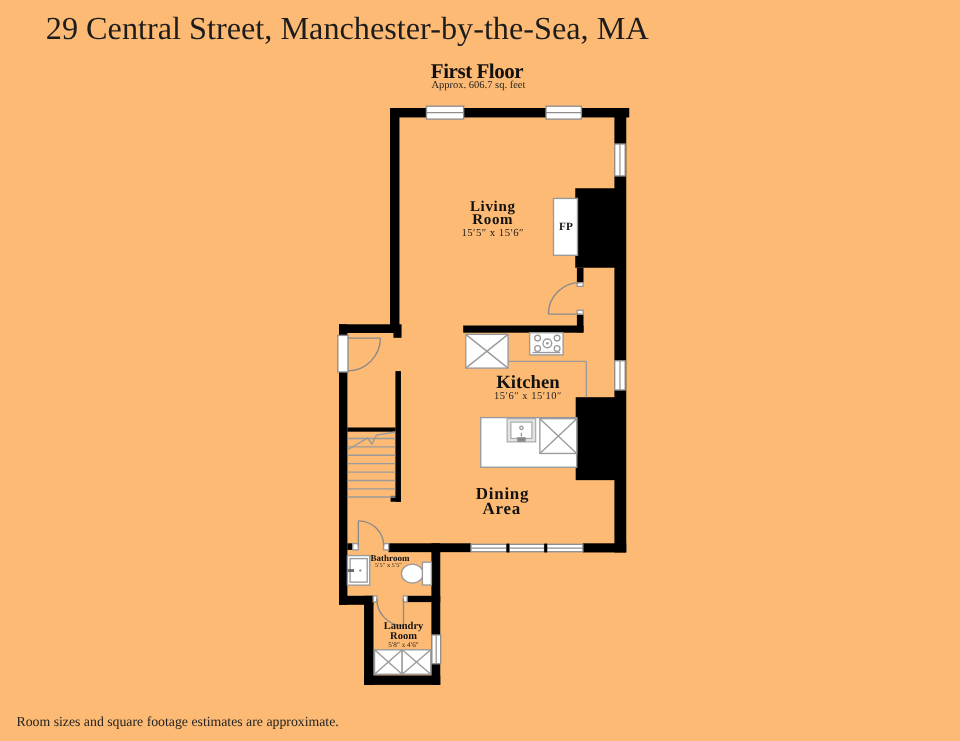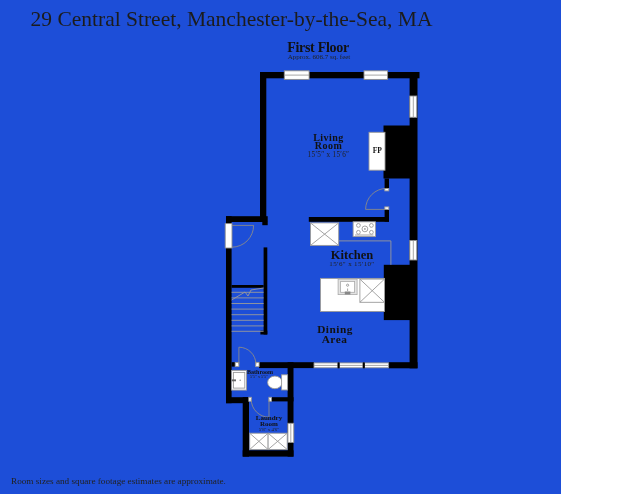--- a/index.html
+++ b/index.html
@@ -1,16 +1,16 @@
 <!DOCTYPE html>
 <html><head>
 <meta charset="utf-8">
 <style>
   html,body{margin:0;padding:0;background:#fff;}
-  #page{position:relative;width:561px;height:494px;background:#1d4ed8;overflow:hidden;transform:translateZ(0);
+  #page{position:relative;width:640px;height:494px;background:#fdba74;overflow:hidden;transform:translateZ(0);
         font-family:"Liberation Serif",serif;}
   svg{position:absolute;left:0;top:0;}
   .wall{fill:#000;stroke:none;}
   .fix{fill:#fff;stroke:#9a9a9a;stroke-width:0.9;}
   .thin{fill:none;stroke:#9a9a9a;stroke-width:0.9;}
   .arc{fill:none;stroke:#8a8a8a;stroke-width:0.9;}
   .win{fill:#fff;stroke:#8f8f8f;stroke-width:0.9;}
   .lbl{font-family:"Liberation Serif",serif;font-weight:bold;fill:#111;text-anchor:middle;}
   .dim{font-family:"Liberation Serif",serif;fill:#222;text-anchor:middle;}
 </style>

